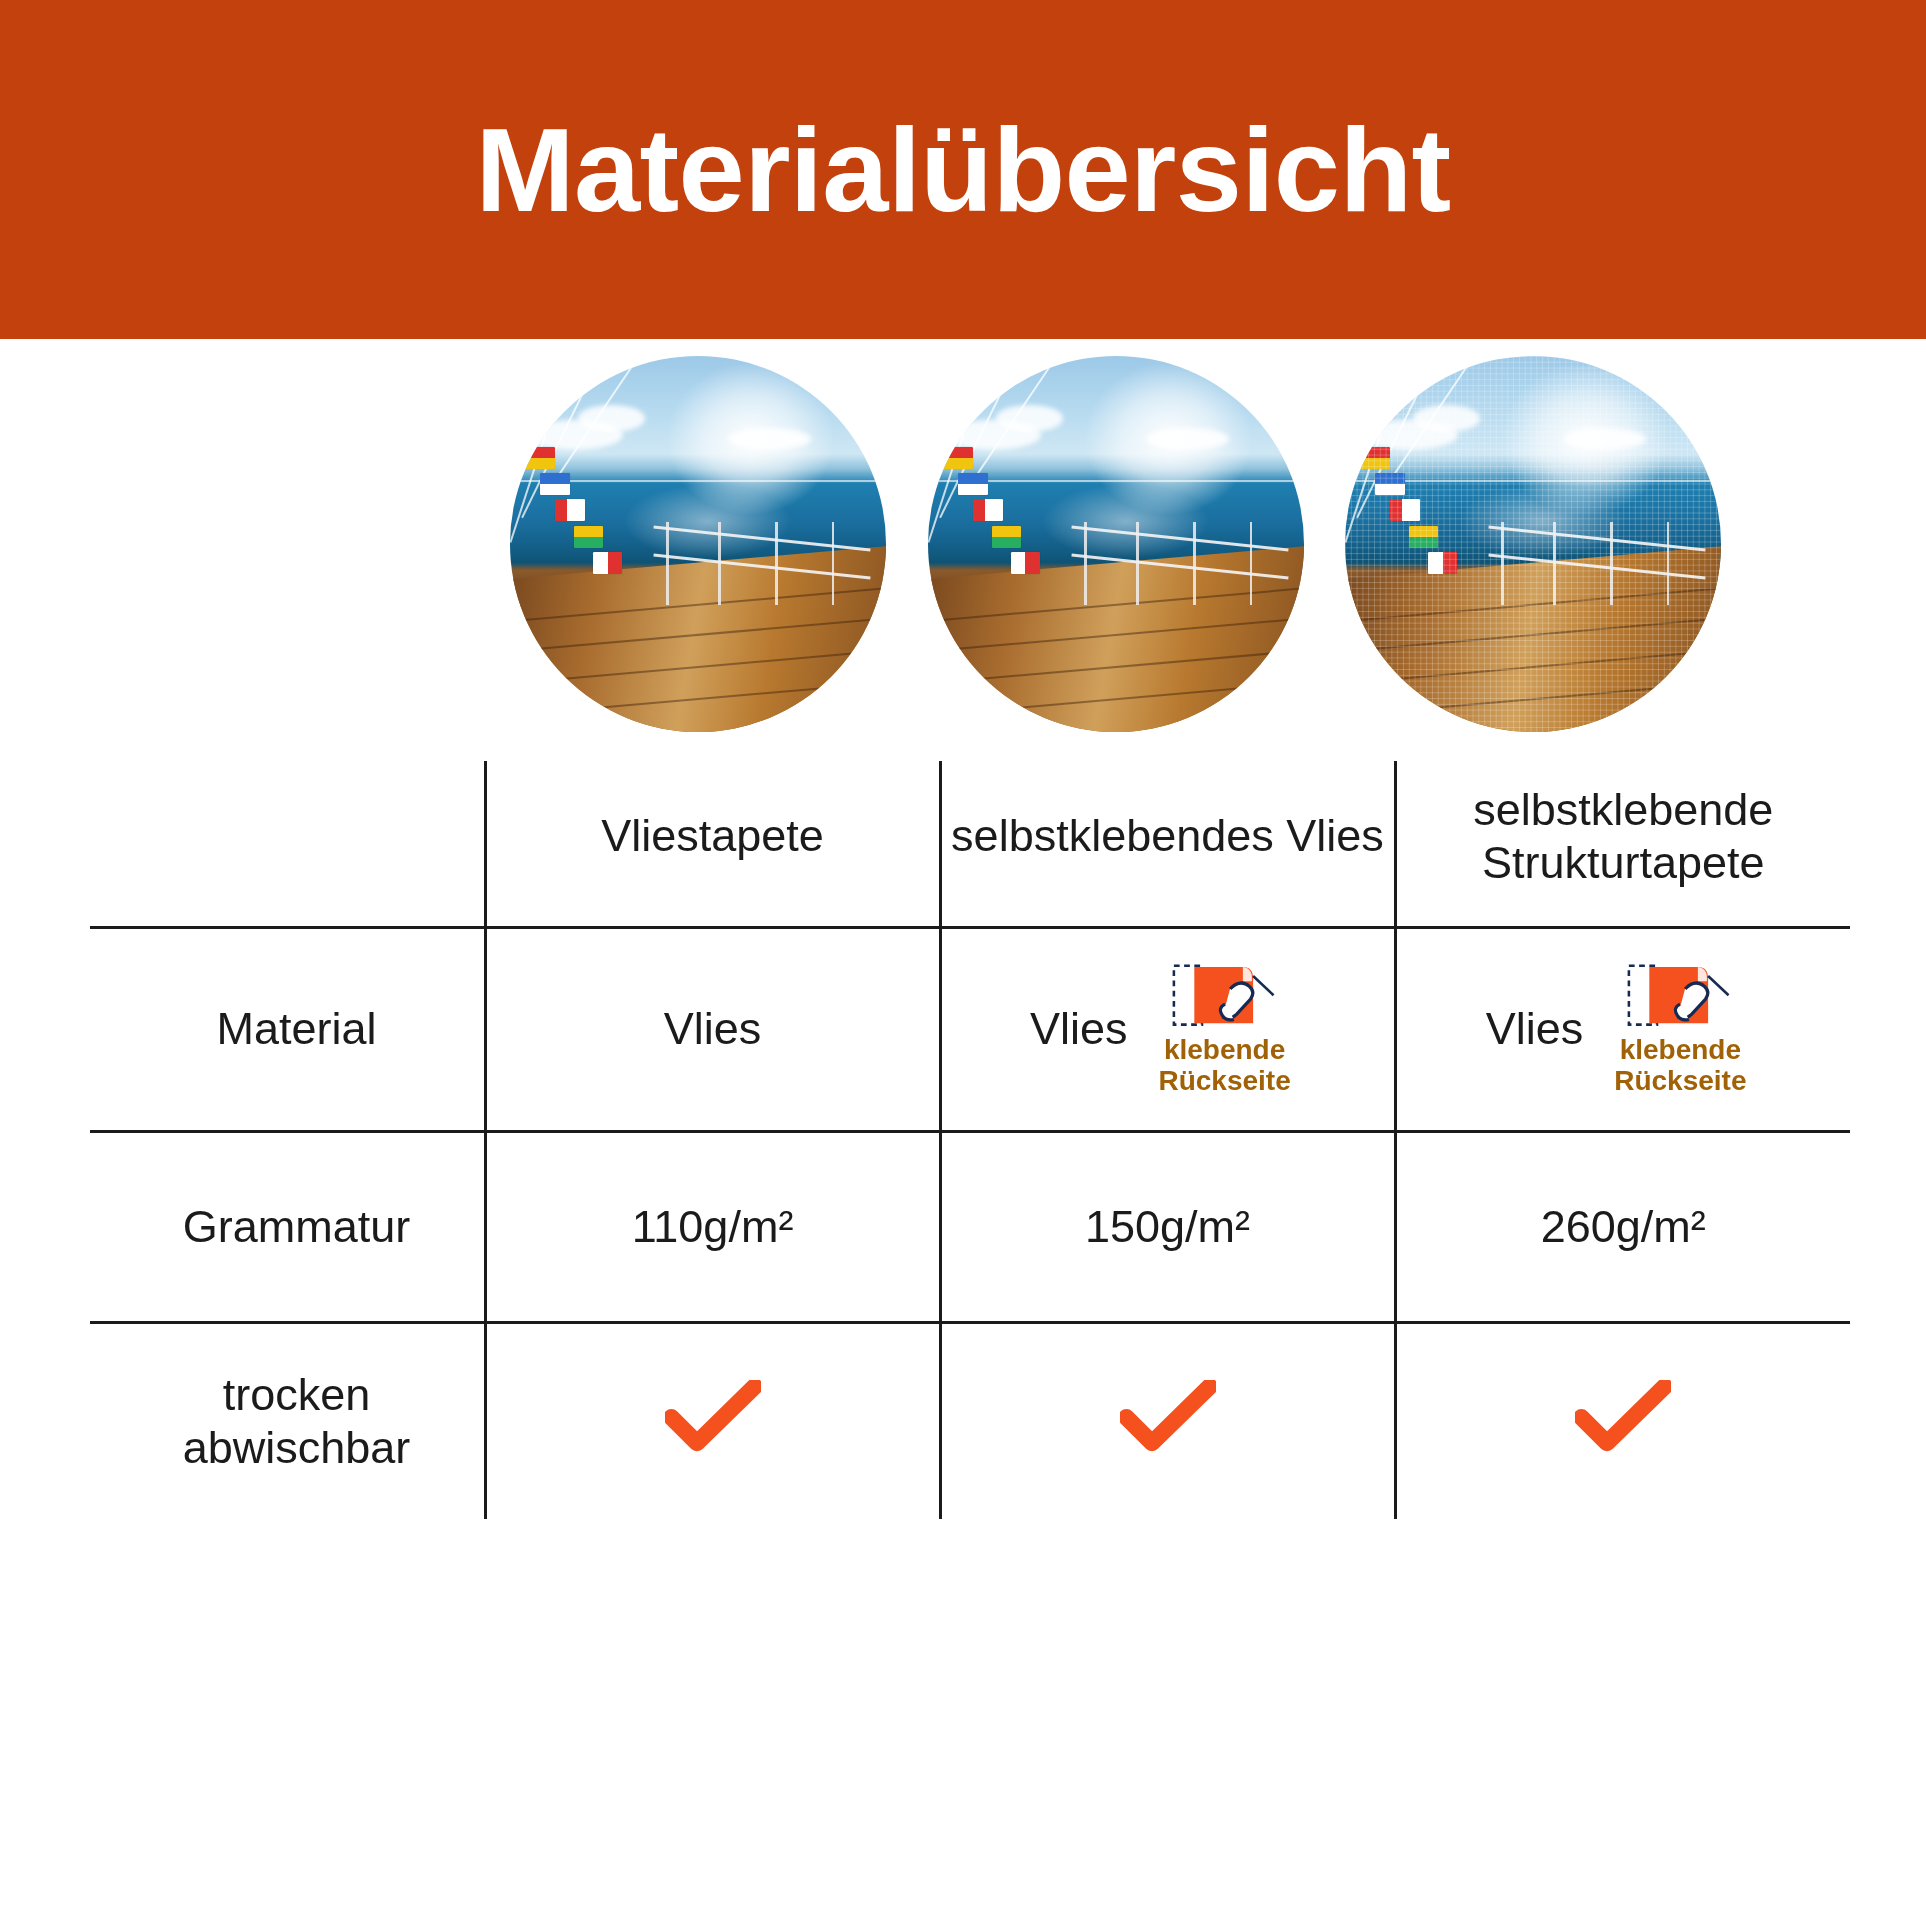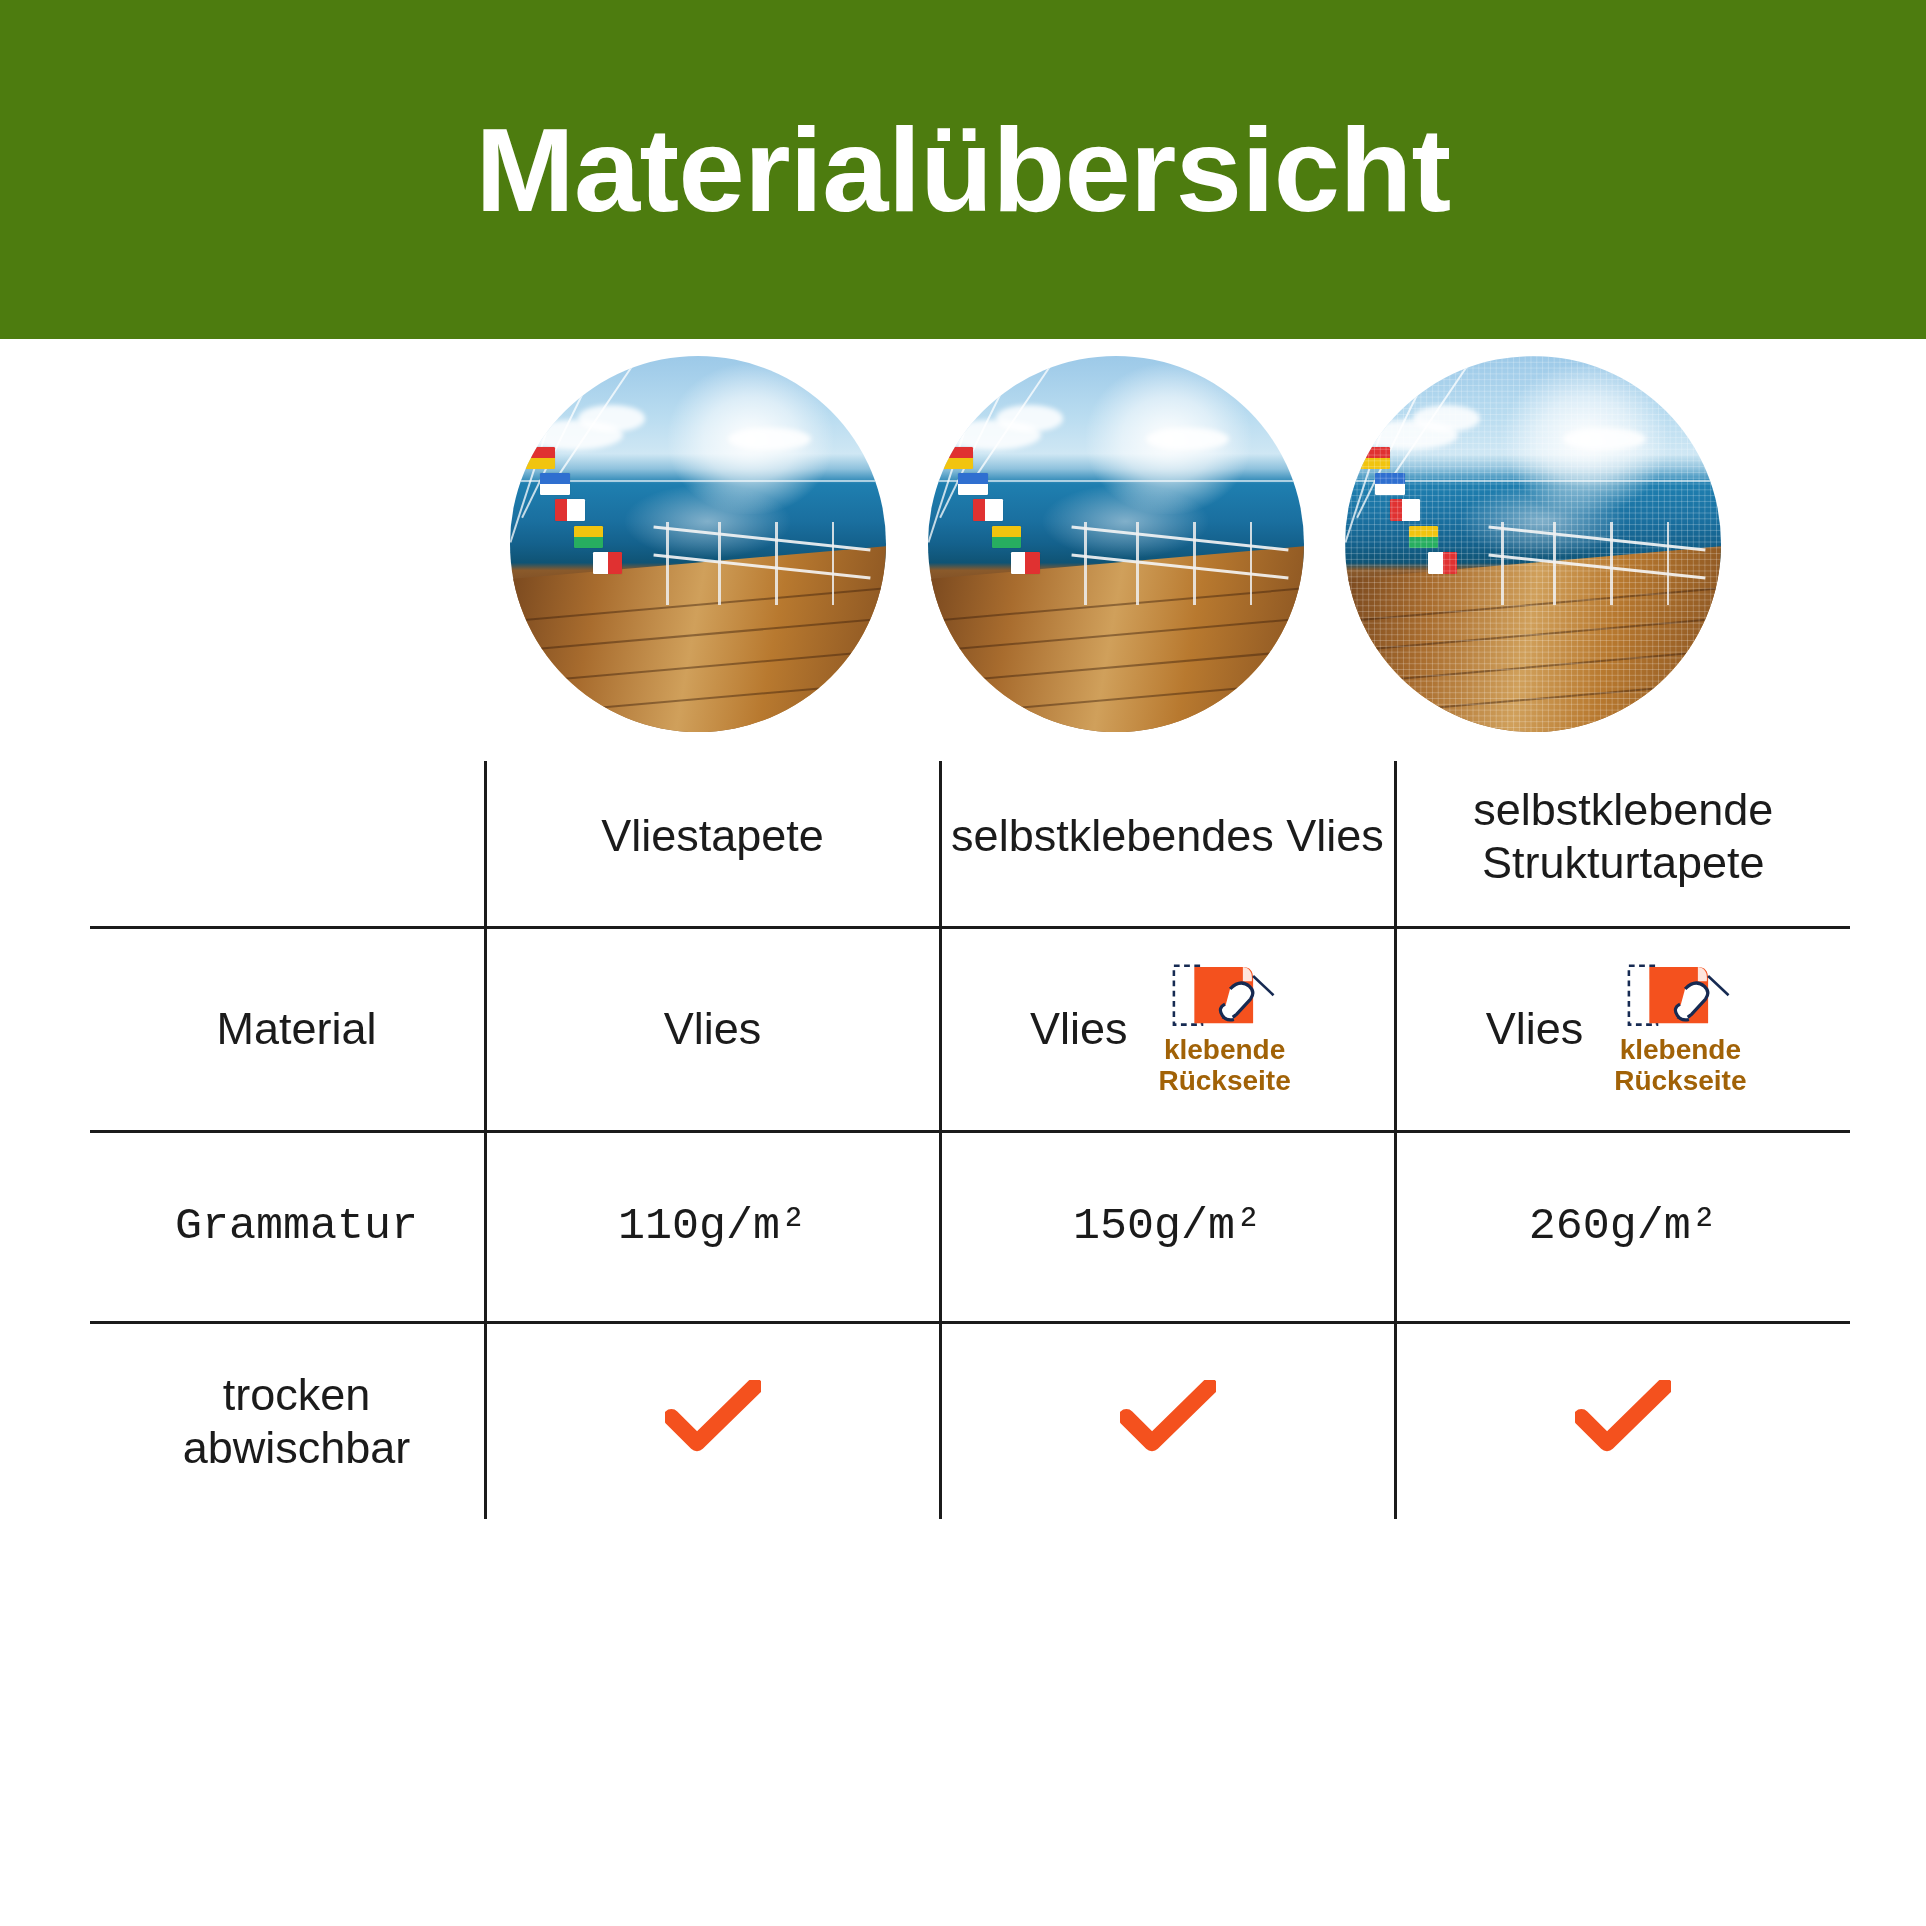--- a/index.html
+++ b/index.html
@@ -12,21 +12,21 @@
     height: 1926px;
     font-family: "Liberation Sans", sans-serif;
     color: #1a1a1a;
     overflow: hidden;
   }
 
   
   .header {
     width: 100%;
     height: 339px;
-    background: #4d7c0f;
+    background: #c2410c;
     display: flex;
     align-items: center;
     justify-content: center;
     box-sizing: border-box;
   }
   .header-title {
     color: #ffffff;
     font-size: 119px;
     font-weight: bold;
     letter-spacing: -0.6px;
@@ -200,21 +200,21 @@
 
   .label-cell {
     text-align: left;
     padding-left: 20.5px;
     font-size: 45px;
   }
 
   .vline { border-left: 3.2px solid #1b1b1b; }
 
   .r-material td { height: 199px; }
-  .r-gram td     { height: 186px; font-family: Liberation Mono, monospace; }
+  .r-gram td     { height: 186px; }
   .r-ober td     { height: 193px; }
   .r-trocken td  { height: 193px; }
   .r-feucht td   { height: 193px; }
 
   .cell-inner {
     display: flex;
     align-items: center;
     justify-content: center;
     gap: 16.7px;
   }

